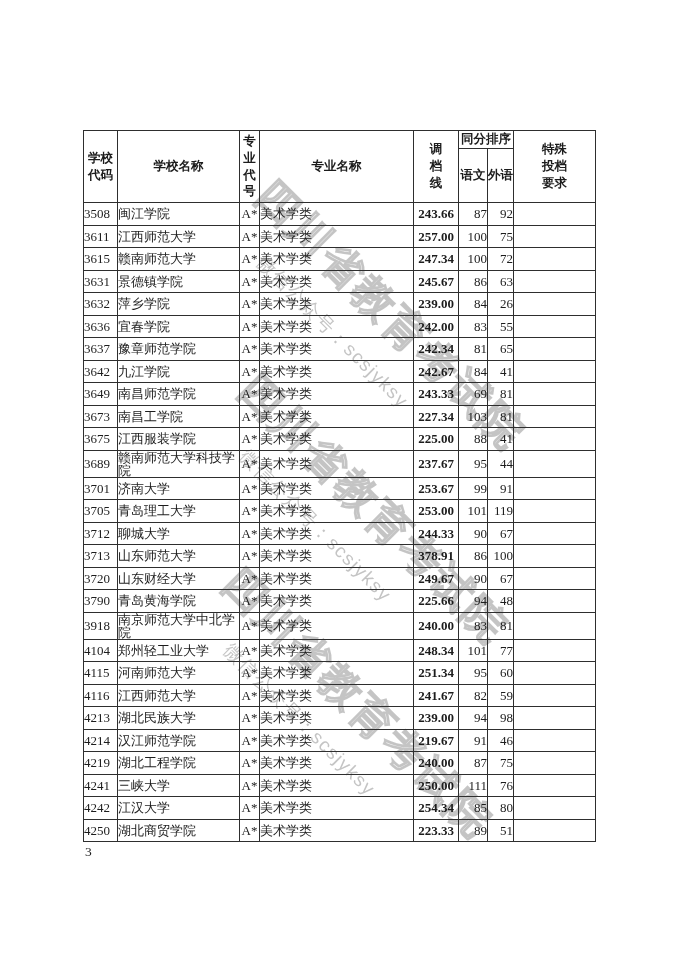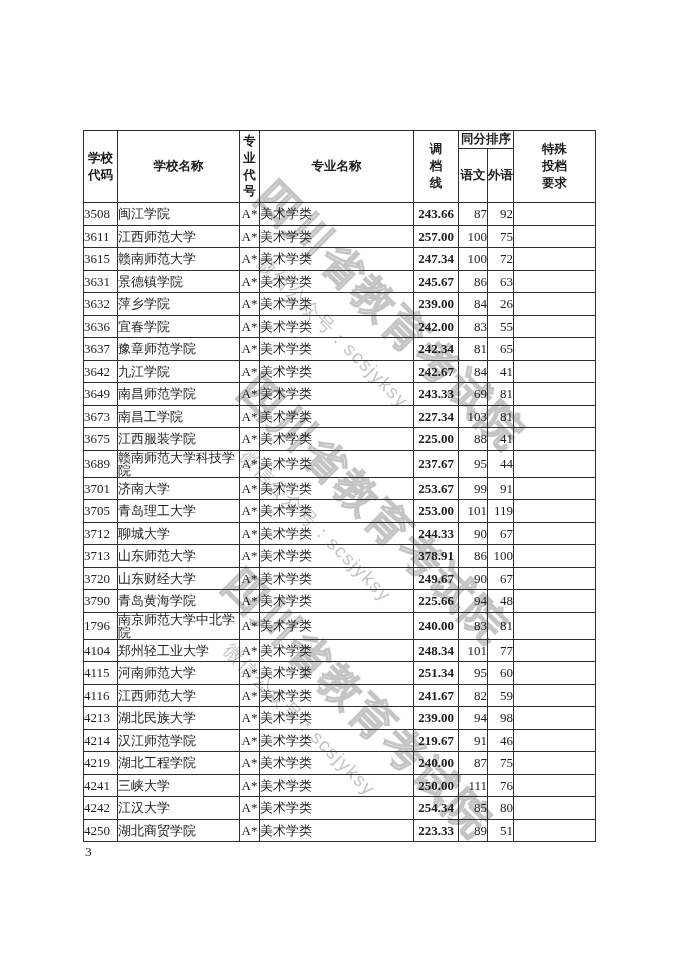--- a/index.html
+++ b/index.html
@@ -291,21 +291,21 @@
     <td class="c-code">3790</td>
     <td class="c-school">青岛黄海学院</td>
     <td class="c-mcode">A*</td>
     <td class="c-major">美术学类</td>
     <td class="c-line">225.66</td>
     <td class="c-chn">94</td>
     <td class="c-for">48</td>
     <td class="c-special"></td>
   </tr>
         <tr>
-    <td class="c-code">1796</td>
+    <td class="c-code">3918</td>
     <td class="c-school">南京师范大学中北学院</td>
     <td class="c-mcode">A*</td>
     <td class="c-major">美术学类</td>
     <td class="c-line">240.00</td>
     <td class="c-chn">83</td>
     <td class="c-for">81</td>
     <td class="c-special"></td>
   </tr>
         <tr>
     <td class="c-code">4104</td>

